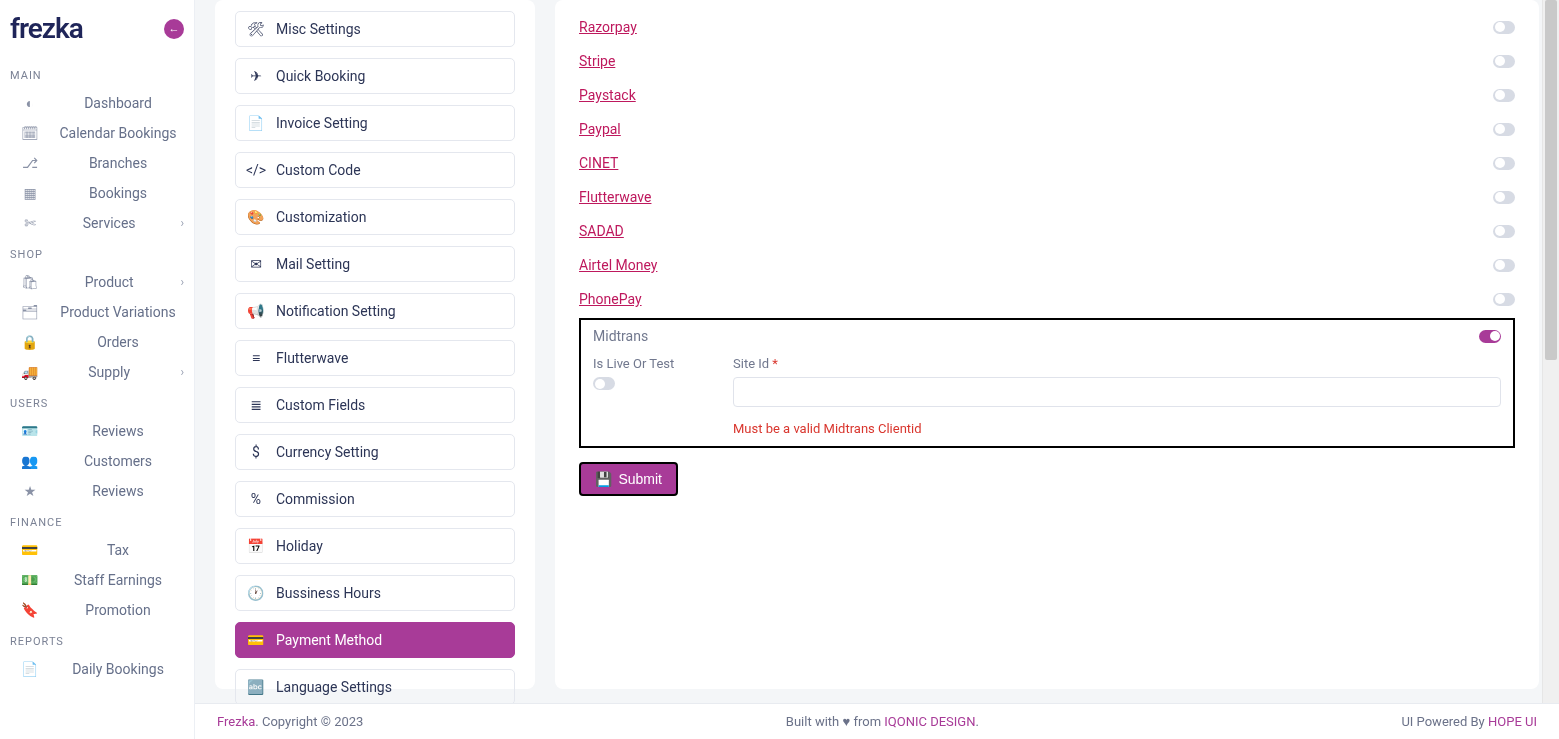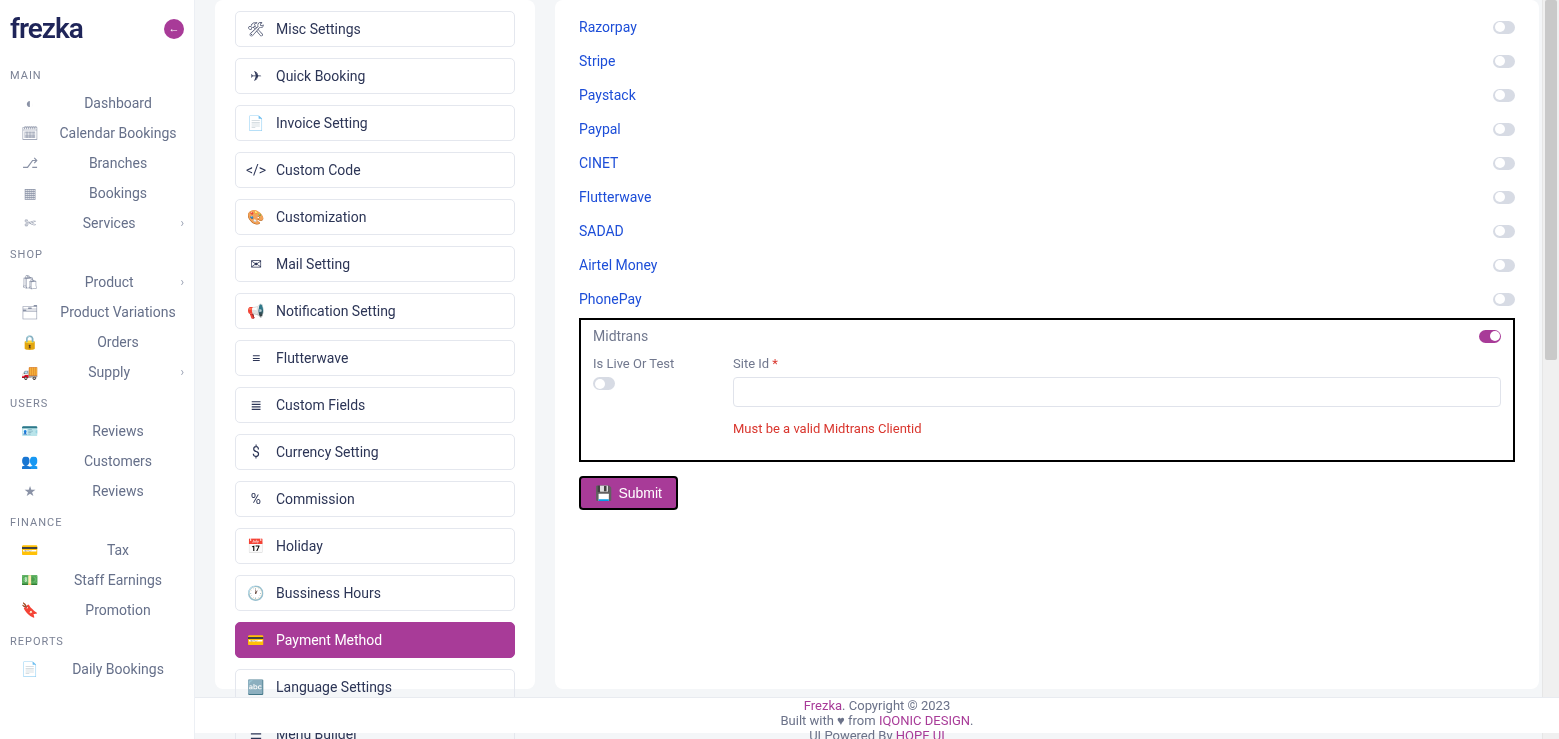--- a/index.html
+++ b/index.html
@@ -86,36 +86,37 @@
     flex: 1;
     background: #ffffff;
     border-radius: 8px;
     padding: 10px 24px 24px 24px;
     margin-bottom: 50px;
     display: flex; flex-direction: column;
   }
   .pm-row {
     display: flex; justify-content: space-between; align-items: center;
     padding: 9px 0;
-    color: #1d4ed8;
+    color: #be185d;
+    text-decoration: underline;
   }
   .toggle {
     width: 22px; height: 13px; border-radius: 20px;
     background: #d7dbe4; position: relative; cursor:pointer;
     flex-shrink: 0;
   }
   .toggle .knob {
     position:absolute; top:1.5px; left:1.5px;
     width: 10px; height:10px; border-radius:50%; background:#fff;
   }
   .toggle.on { background: #a83b98; }
   .toggle.on .knob { left:auto; right:1.5px; }
   .midtrans-box {
     border: 2px solid #000;
-    padding: 8px 12px 24px 12px;
+    padding: 8px 12px 10px 12px;
     margin-top: 2px;
   }
   .midtrans-top { display:flex; justify-content:space-between; align-items:center; color:#71788e; }
   .mt-fields { display:flex; margin-top: 12px; align-items:flex-start; }
   .field { display:flex; flex-direction:column; }
   .field .label { font-size: 13px; color:#71788e; margin-bottom: 6px; }
   .req { color: #d9362e; }
   .live-toggle {
     width:22px; height:13px;border-radius:20px;background:#d7dbe4;
     position:relative; cursor:pointer;
@@ -131,24 +132,24 @@
   }
   .error { color: #d9362e; font-size: 13px; margin-top: 14px; }
   .submit-row { margin-top: 14px; }
   .submit-btn {
     display:inline-flex; align-items:center; gap:6px;
     background: #a83b98; color:#fff;
     border: 2px solid #000; border-radius: 4px;
     padding: 7px 14px; cursor:pointer; font-size:14px;
   }
   .footer {
-    position: absolute; bottom: 6px; left: 195px; right: 0;
+    position: absolute; bottom: 0; left: 195px; right: 0;
     height: 36px; border-top: 1px solid #e8ebf0; background:#fff;
     display:flex; align-items:center; justify-content:space-between;
-    padding: 0 22px; font-size: 13px; color:#6b7289;flex-direction:column;
+    padding: 0 22px; font-size: 13px; color:#6b7289;
   }
   .brand { color:#a83b98; }
   .link { color:#a83b98; }
   .scrollbar {
     position:absolute; right:0; top:0; width:17px; height:100%;
     background:#f0f0f0; border-left:1px solid #e6e6e6;
   }
   .scrollbar .thumb {
     position:absolute; left:2px; right:2px; top:0; height:360px;
     background:#c9c9c9; border-radius:2px;

